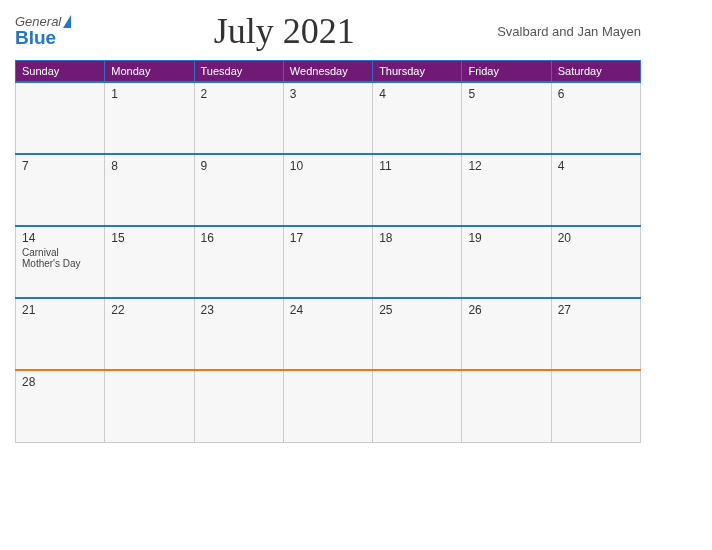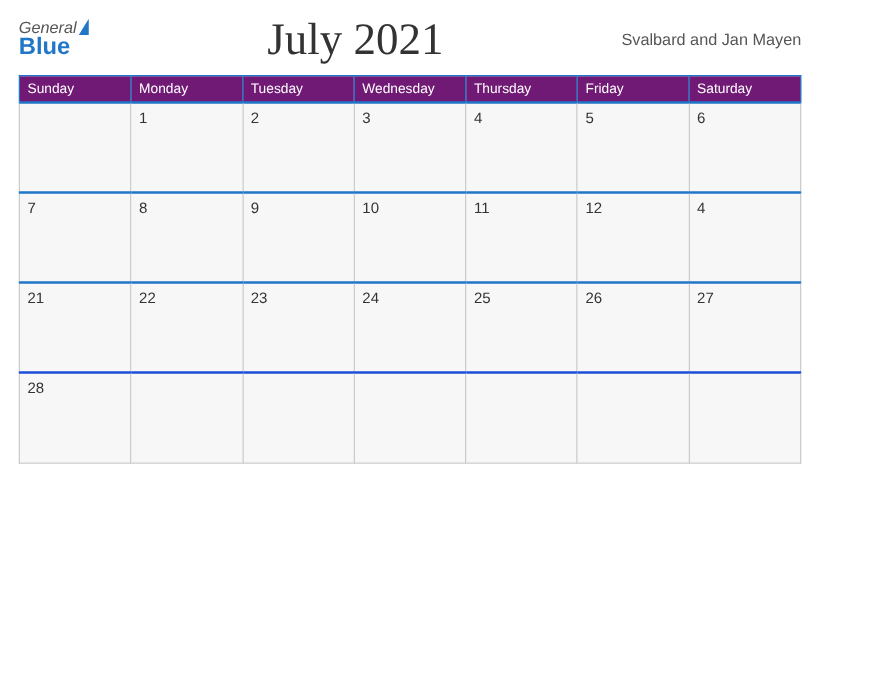--- a/index.html
+++ b/index.html
@@ -100,21 +100,21 @@
     }
     .event {
       display: block;
       font-size: 10px;
       color: #444;
     }
     .week-row td {
       border-top: 2px solid #2176c7;
     }
     .last-row td {
-      border-top: 2px solid #1d4ed8;
+      border-top: 2px solid #f97316;
       height: 72px;
       margin-top: 23px;
     }
   </style>
 </head>
 <body>
 
 <div class="page">
 
   <div class="header">
@@ -181,20 +181,45 @@
           </td>
           <td>
             <span class="day-number">12</span>
           </td>
           <td>
             <span class="day-number">4</span>
           </td>
         </tr>
         <tr class="week-row">
           <td>
+            <span class="day-number">14</span>
+            <span class="event">Carnival</span>
+            <span class="event">Mother's Day</span>
+          </td>
+          <td>
+            <span class="day-number">15</span>
+          </td>
+          <td>
+            <span class="day-number">16</span>
+          </td>
+          <td>
+            <span class="day-number">17</span>
+          </td>
+          <td>
+            <span class="day-number">18</span>
+          </td>
+          <td>
+            <span class="day-number">19</span>
+          </td>
+          <td>
+            <span class="day-number">20</span>
+          </td>
+        </tr>
+        <tr class="week-row">
+          <td>
             <span class="day-number">21</span>
           </td>
           <td>
             <span class="day-number">22</span>
           </td>
           <td>
             <span class="day-number">23</span>
           </td>
           <td>
             <span class="day-number">24</span>

